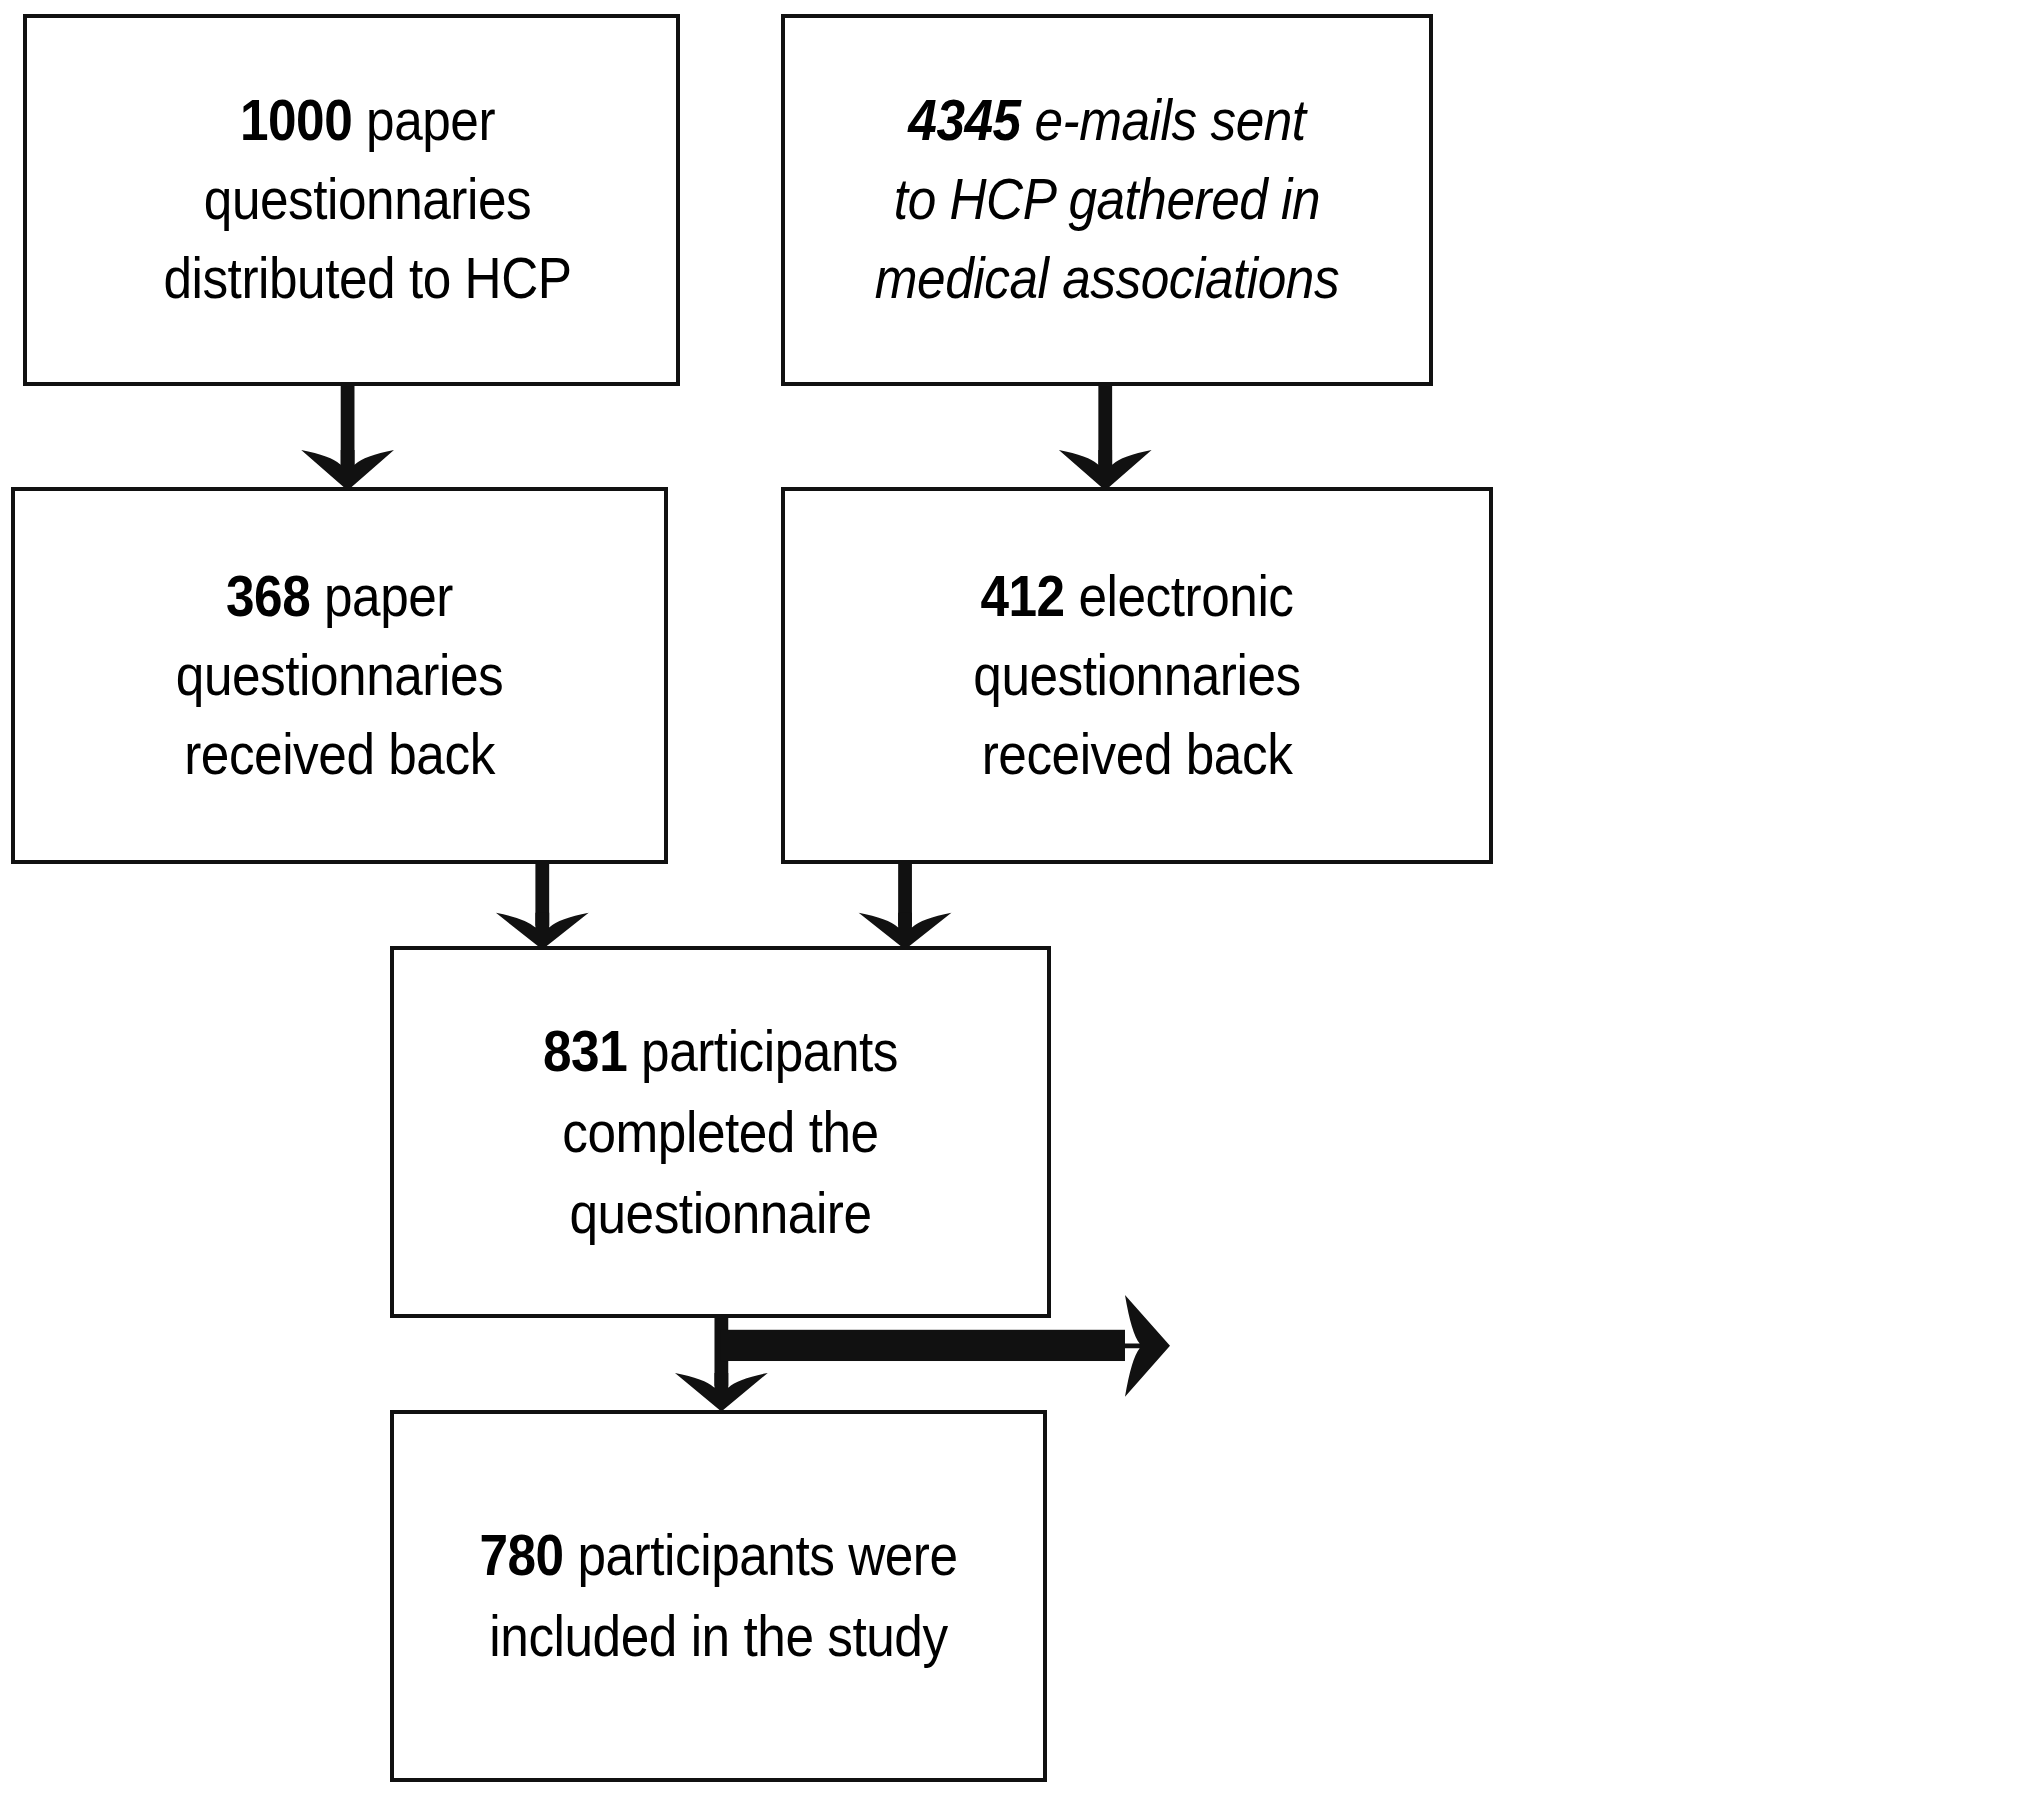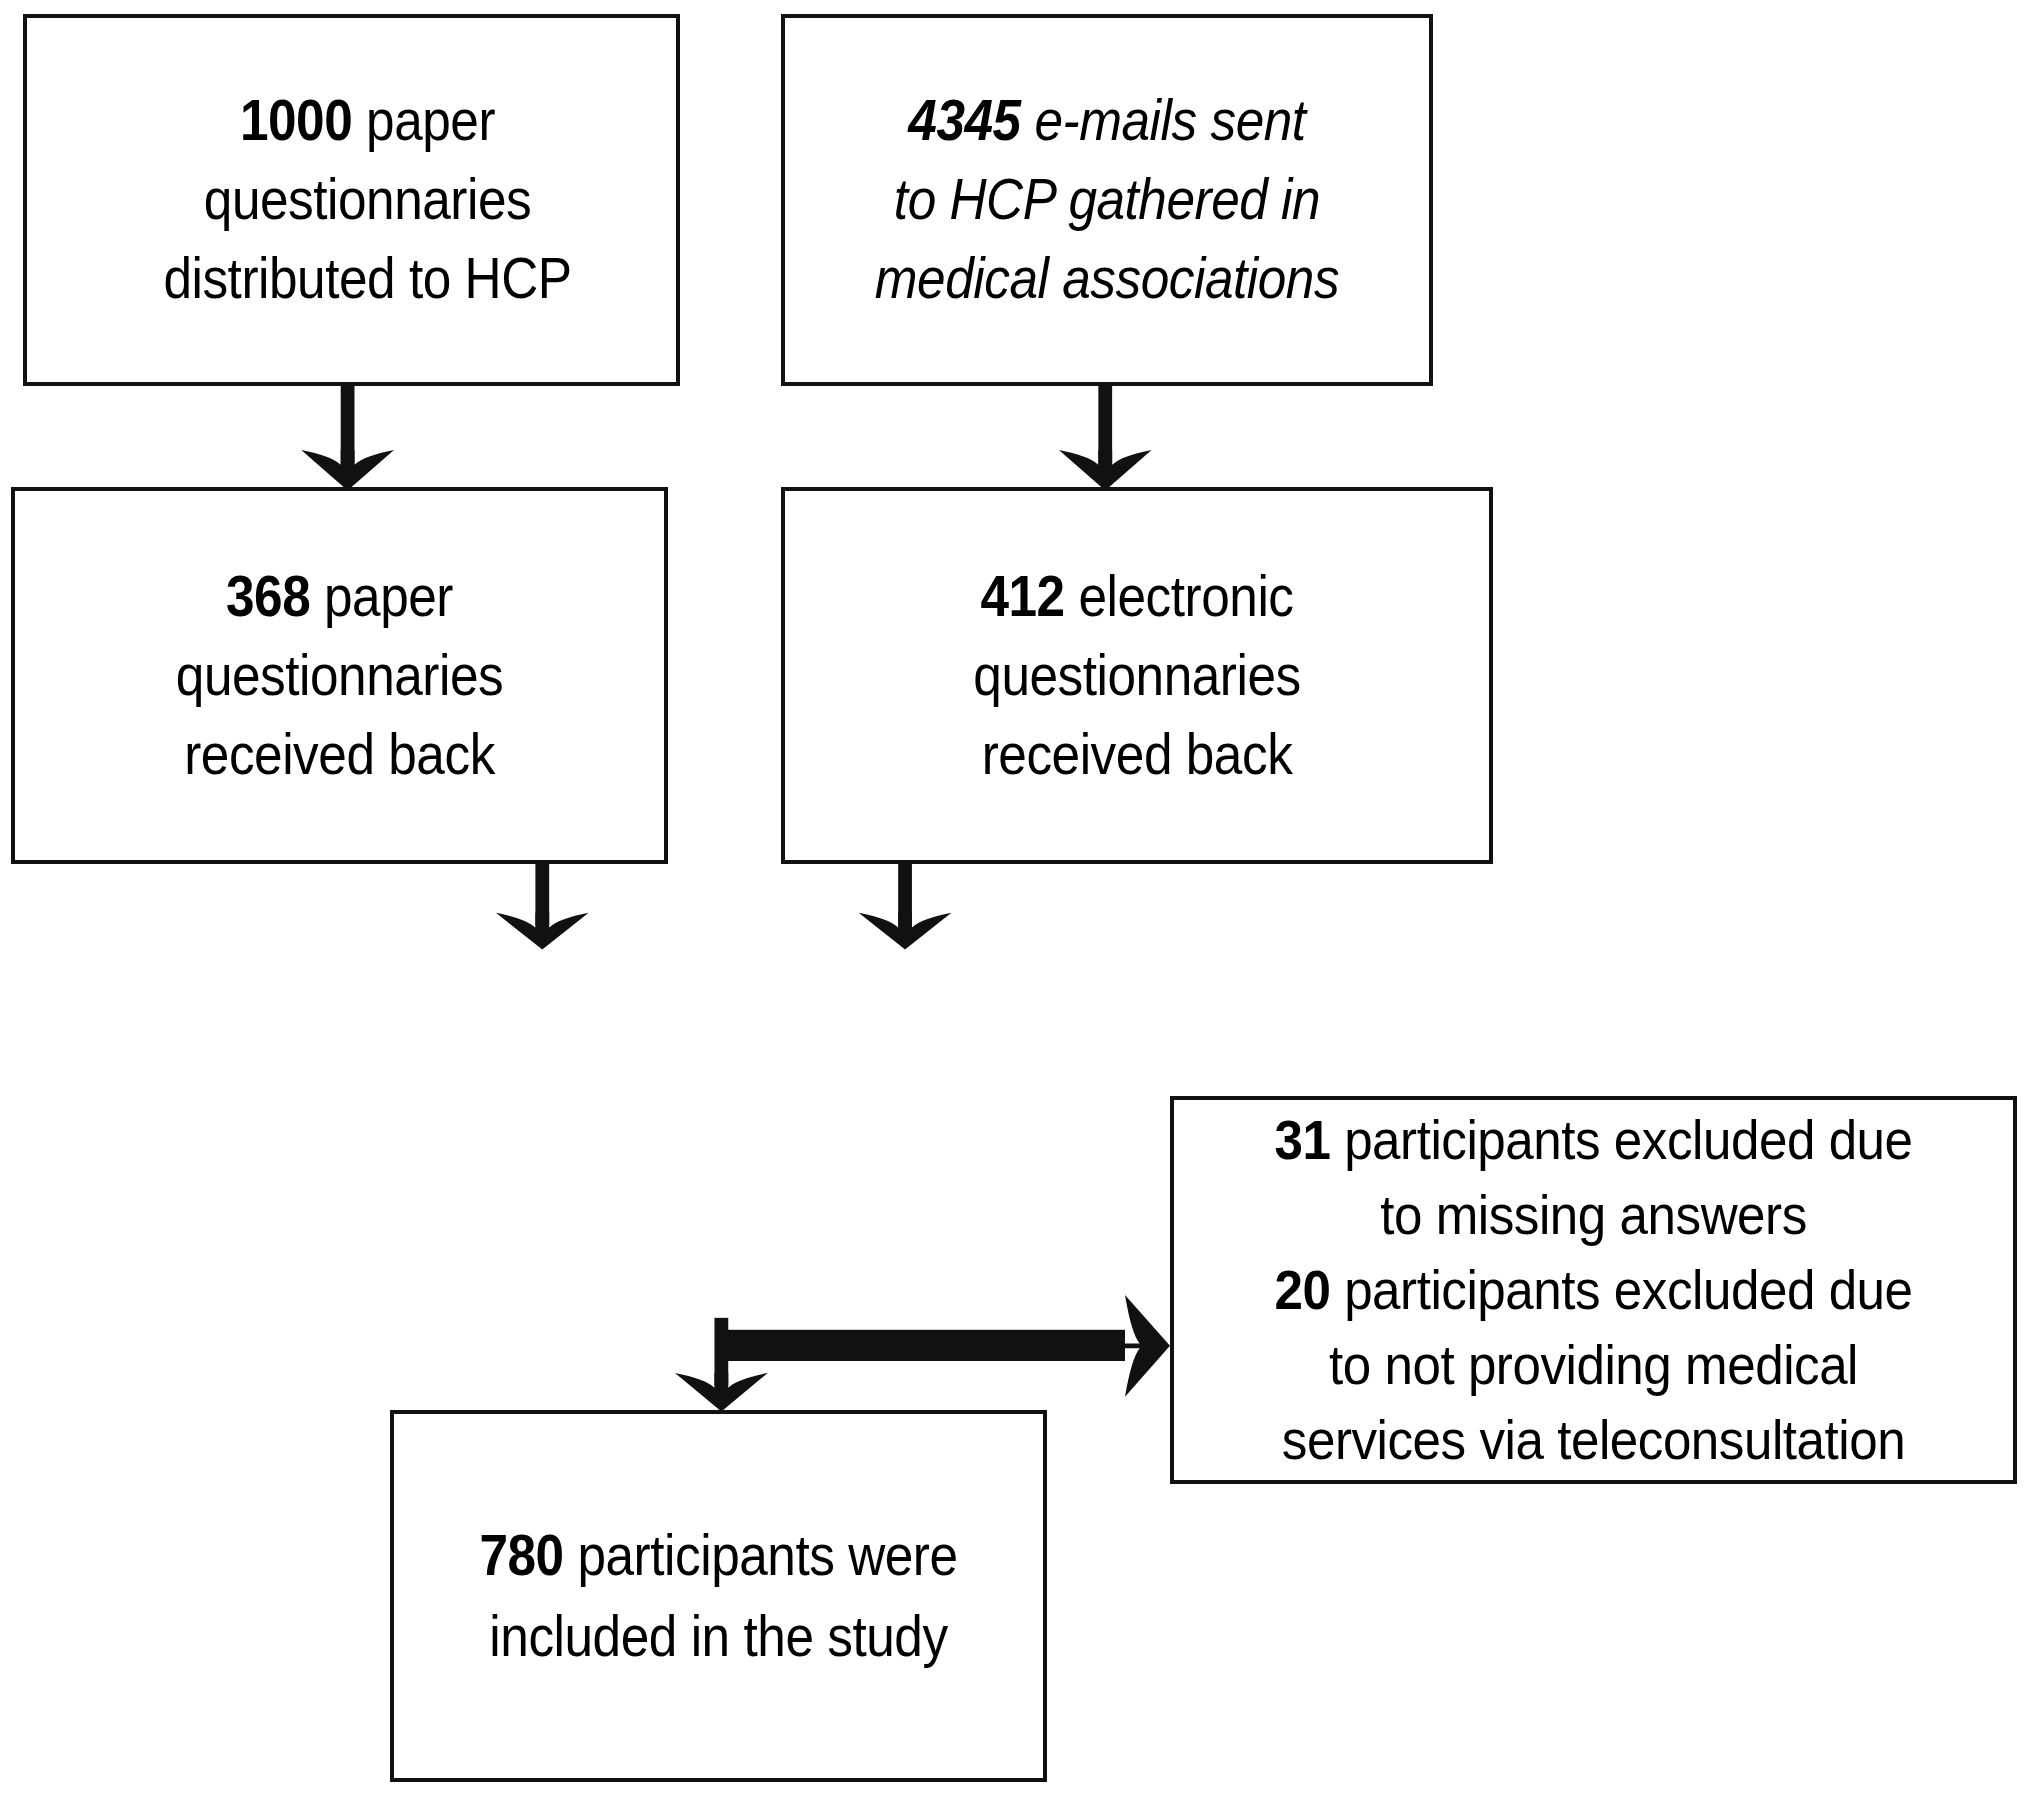--- a/index.html
+++ b/index.html
@@ -121,28 +121,26 @@
 questionnaries
 received back</span></span>
   </div>
 
   <div class="node-box" id="box-electronic-received">
     <span class="node-text"><b class="num">412</b><span> electronic
 questionnaries
 received back</span></span>
   </div>
 
+  <div class="node-box" id="box-completed">
+    <span class="node-text"><b class="num">831</b><span> participants
+completed the
+questionnaire</span></span>
+  </div>
 
-  <div class="node-box" id="box-excluded">
-    <span class="node-text"><b class="num">31</b><span> participants excluded due
-to missing answers
-</span><b class="num">20</b><span> participants excluded due
-to not providing medical
-services via teleconsultation</span></span>
-  </div>
 
   <div class="node-box" id="box-included">
     <span class="node-text"><b class="num">780</b><span> participants were
 included in the study</span></span>
   </div>
 
 </div>
 
 
 </body></html>

